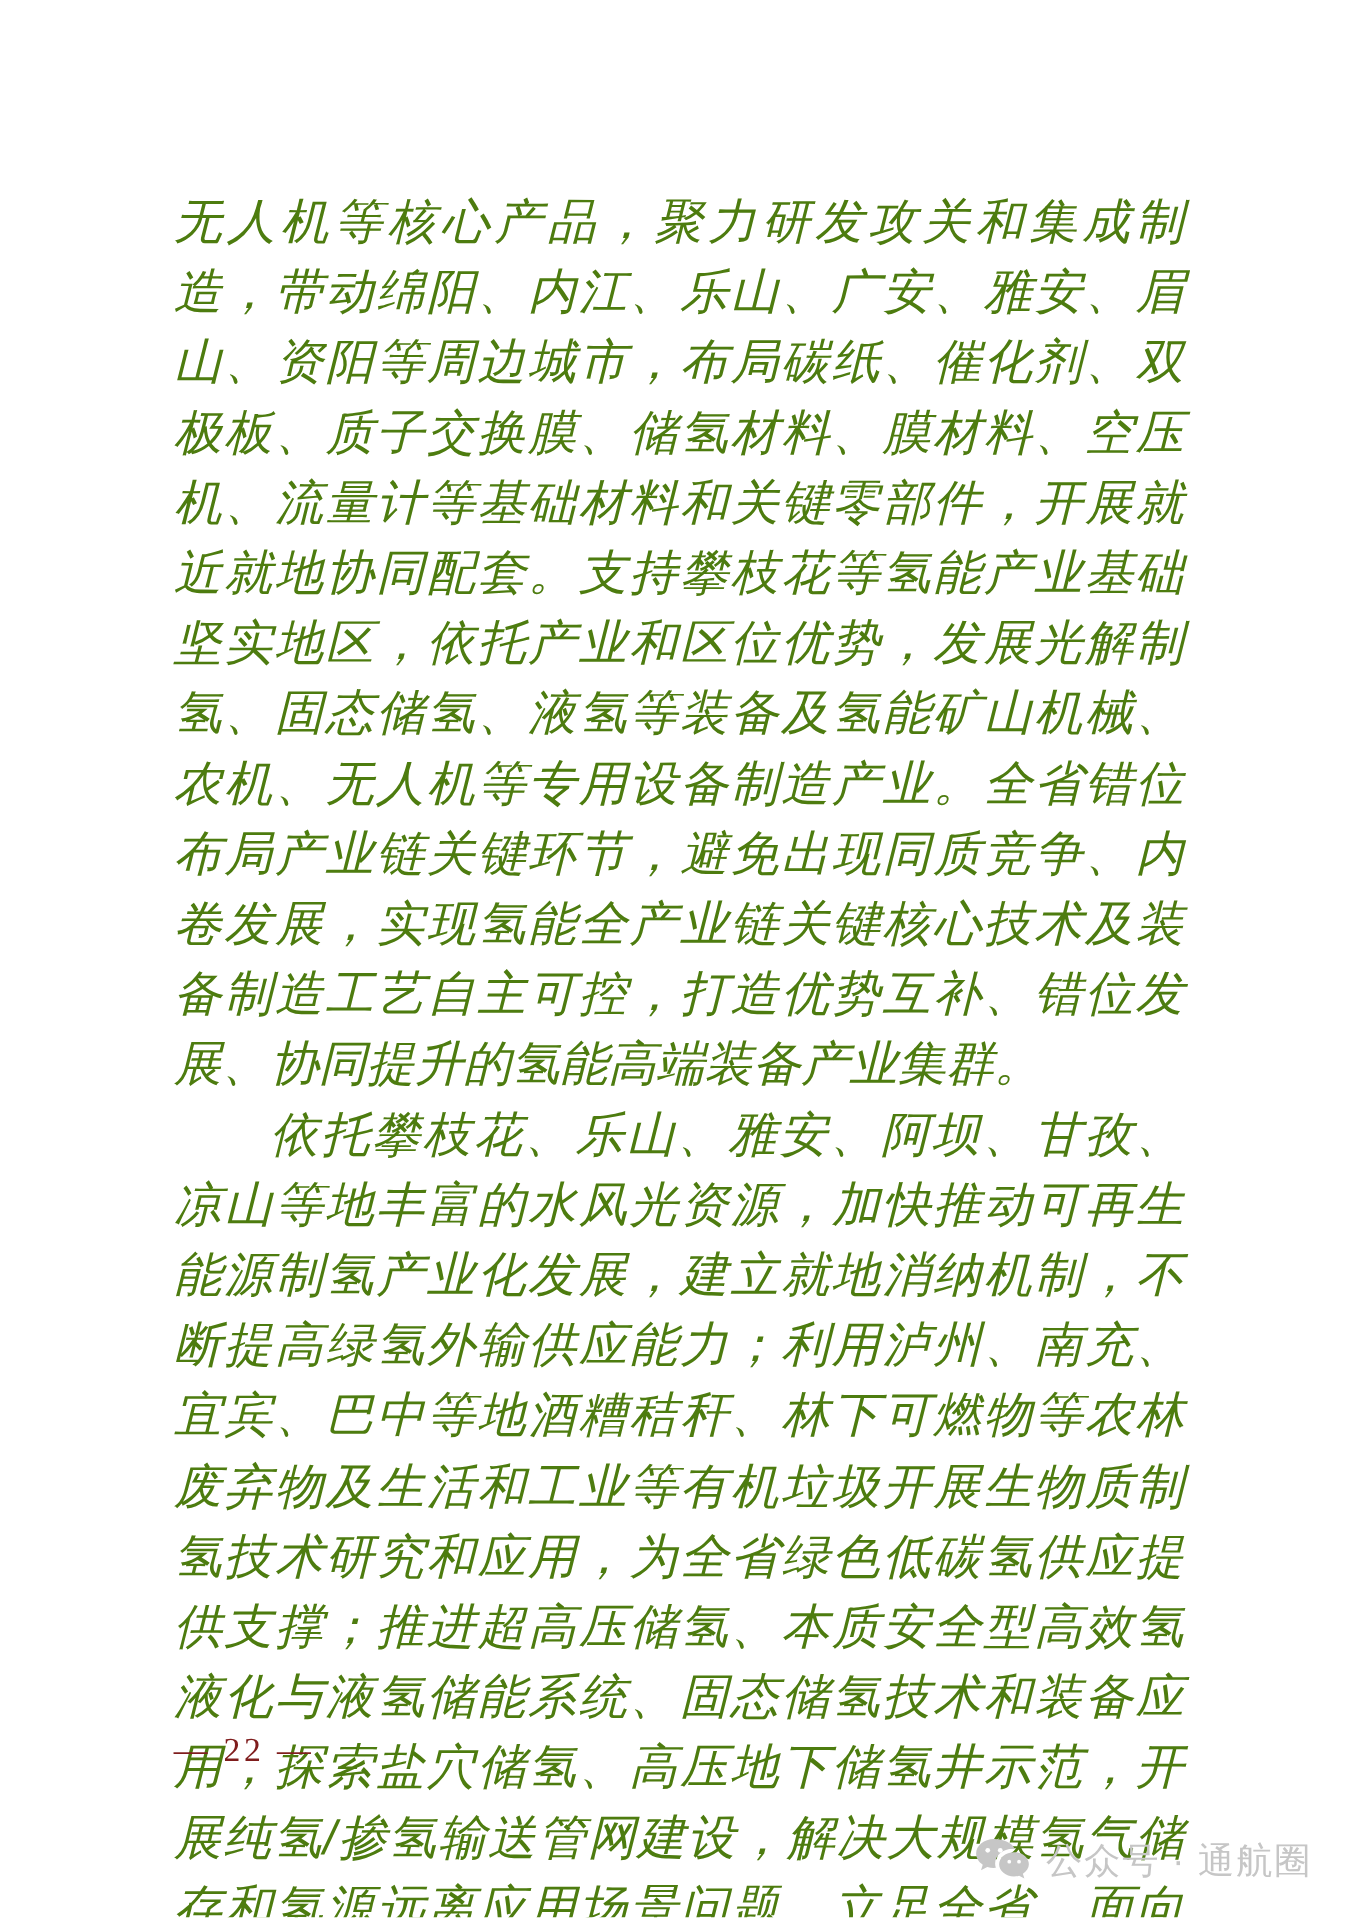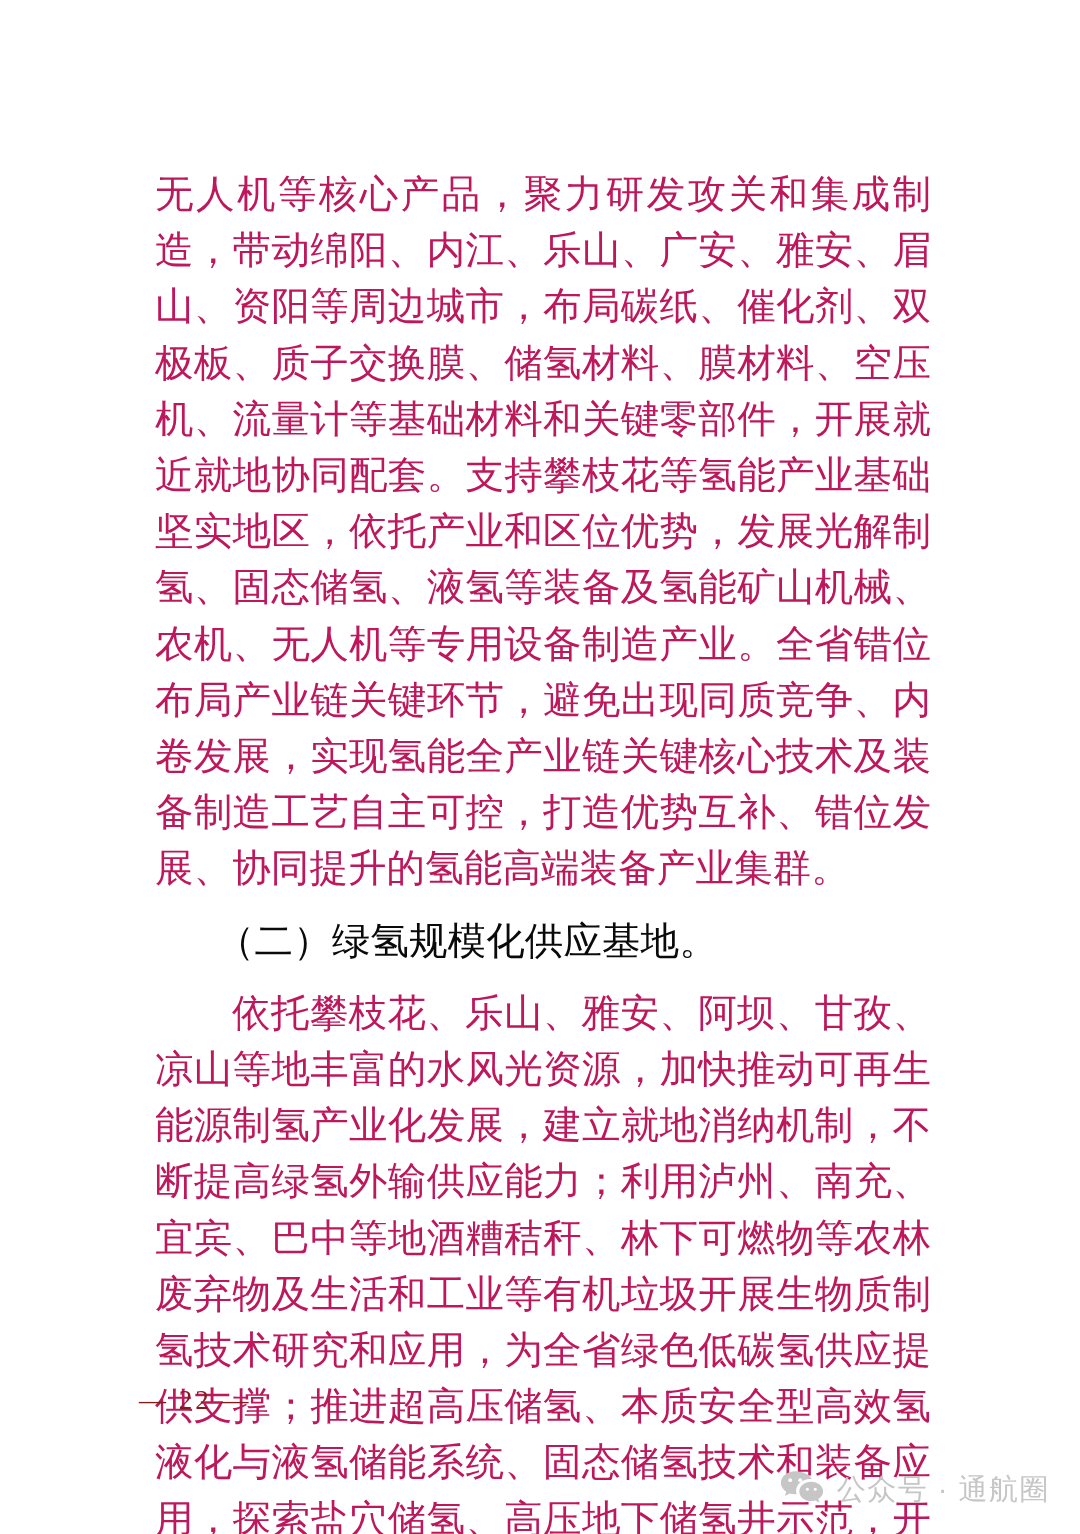--- a/index.html
+++ b/index.html
@@ -20,29 +20,30 @@
 
   
   #content {
     position: absolute;
     left: 139px;
     top: 150px;
     width: 808px;
   }
 
   .para {
-    margin: 16px;
+    margin: 0;
     font-size: 38.5px;
     line-height: 56.2px;
-    color: #be185d;
+    color: #4d7c0f;
     text-align: justify;
     text-align-last: left;
     text-justify: inter-character;
     letter-spacing: 0.1px;
     font-weight: 400;
+    font-style: italic;
     -webkit-font-smoothing: none;
   }
 
   .para.cont {          
     text-indent: 0;
   }
   .para.indent {        
     text-indent: 2em;
   }
   .heading {
@@ -93,21 +94,20 @@
 </style>
 </head>
 <body>
 
 <div id="page">
 
   <div id="content">
 
     <p class="para cont">无人机等核心产品，聚力研发攻关和集成制造，带动绵阳、内江、乐山、广安、雅安、眉山、资阳等周边城市，布局碳纸、催化剂、双极板、质子交换膜、储氢材料、膜材料、空压机、流量计等基础材料和关键零部件，开展就近就地协同配套。支持攀枝花等氢能产业基础坚实地区，依托产业和区位优势，发展光解制氢、固态储氢、液氢等装备及氢能矿山机械、农机、无人机等专用设备制造产业。全省错位布局产业链关键环节，避免出现同质竞争、内卷发展，实现氢能全产业链关键核心技术及装备制造工艺自主可控，打造优势互补、错位发展、协同提升的氢能高端装备产业集群。</p>
 
-    <p class="heading">（二）绿氢规模化供应基地。</p>
 
     <p class="para indent">依托攀枝花、乐山、雅安、阿坝、甘孜、凉山等地丰富的水风光资源，加快推动可再生能源制氢产业化发展，建立就地消纳机制，不断提高绿氢外输供应能力；利用泸州、南充、宜宾、巴中等地酒糟秸秆、林下可燃物等农林废弃物及生活和工业等有机垃圾开展生物质制氢技术研究和应用，为全省绿色低碳氢供应提供支撑；推进超高压储氢、本质安全型高效氢液化与液氢储能系统、固态储氢技术和装备应用，探索盐穴储氢、高压地下储氢井示范，开展纯氢/掺氢输送管网建设，解决大规模氢气储存和氢源远离应用场景问题。立足全省、面向全国、放眼全球，全面提升绿氢制备、存储、外送、贸易、应用等综合实力，将四川打造成为国家重要的绿氢生产供应基地和能源</p>
 
   </div>
 
   <div id="page-number">— 22 —</div>
 
   <div id="watermark">
     <span class="wechat-icon-wrap">
       <svg class="wechat-icon" viewBox="0 0 44 38" xmlns="http://www.w3.org/2000/svg" aria-hidden="true">

